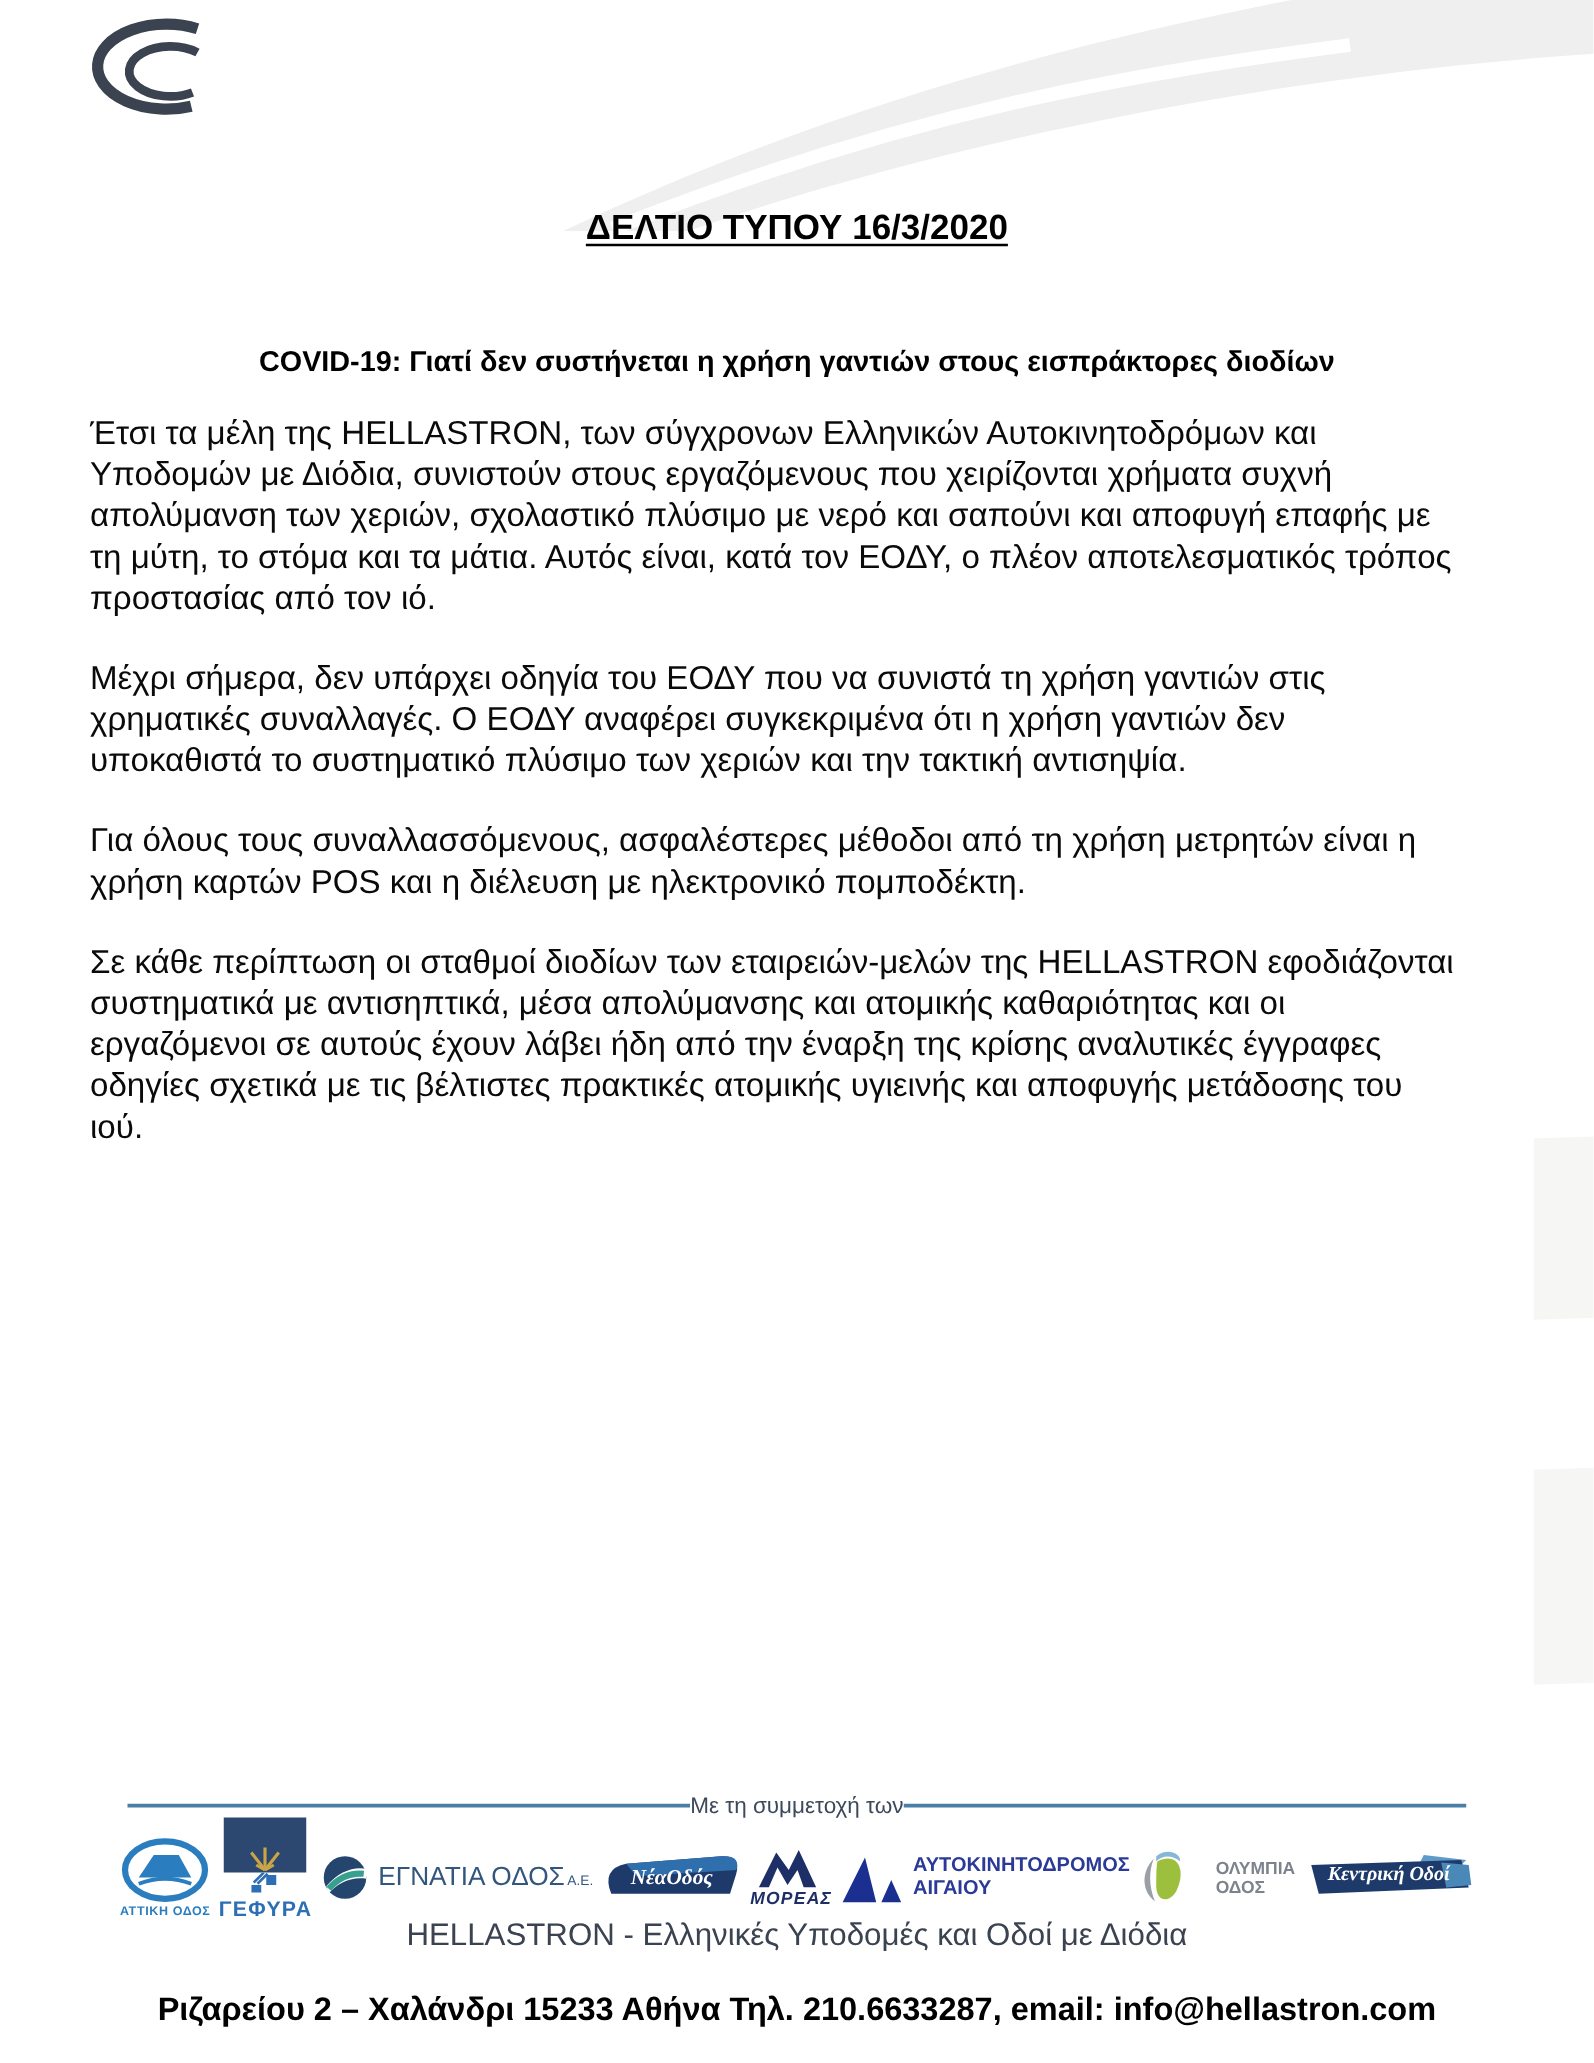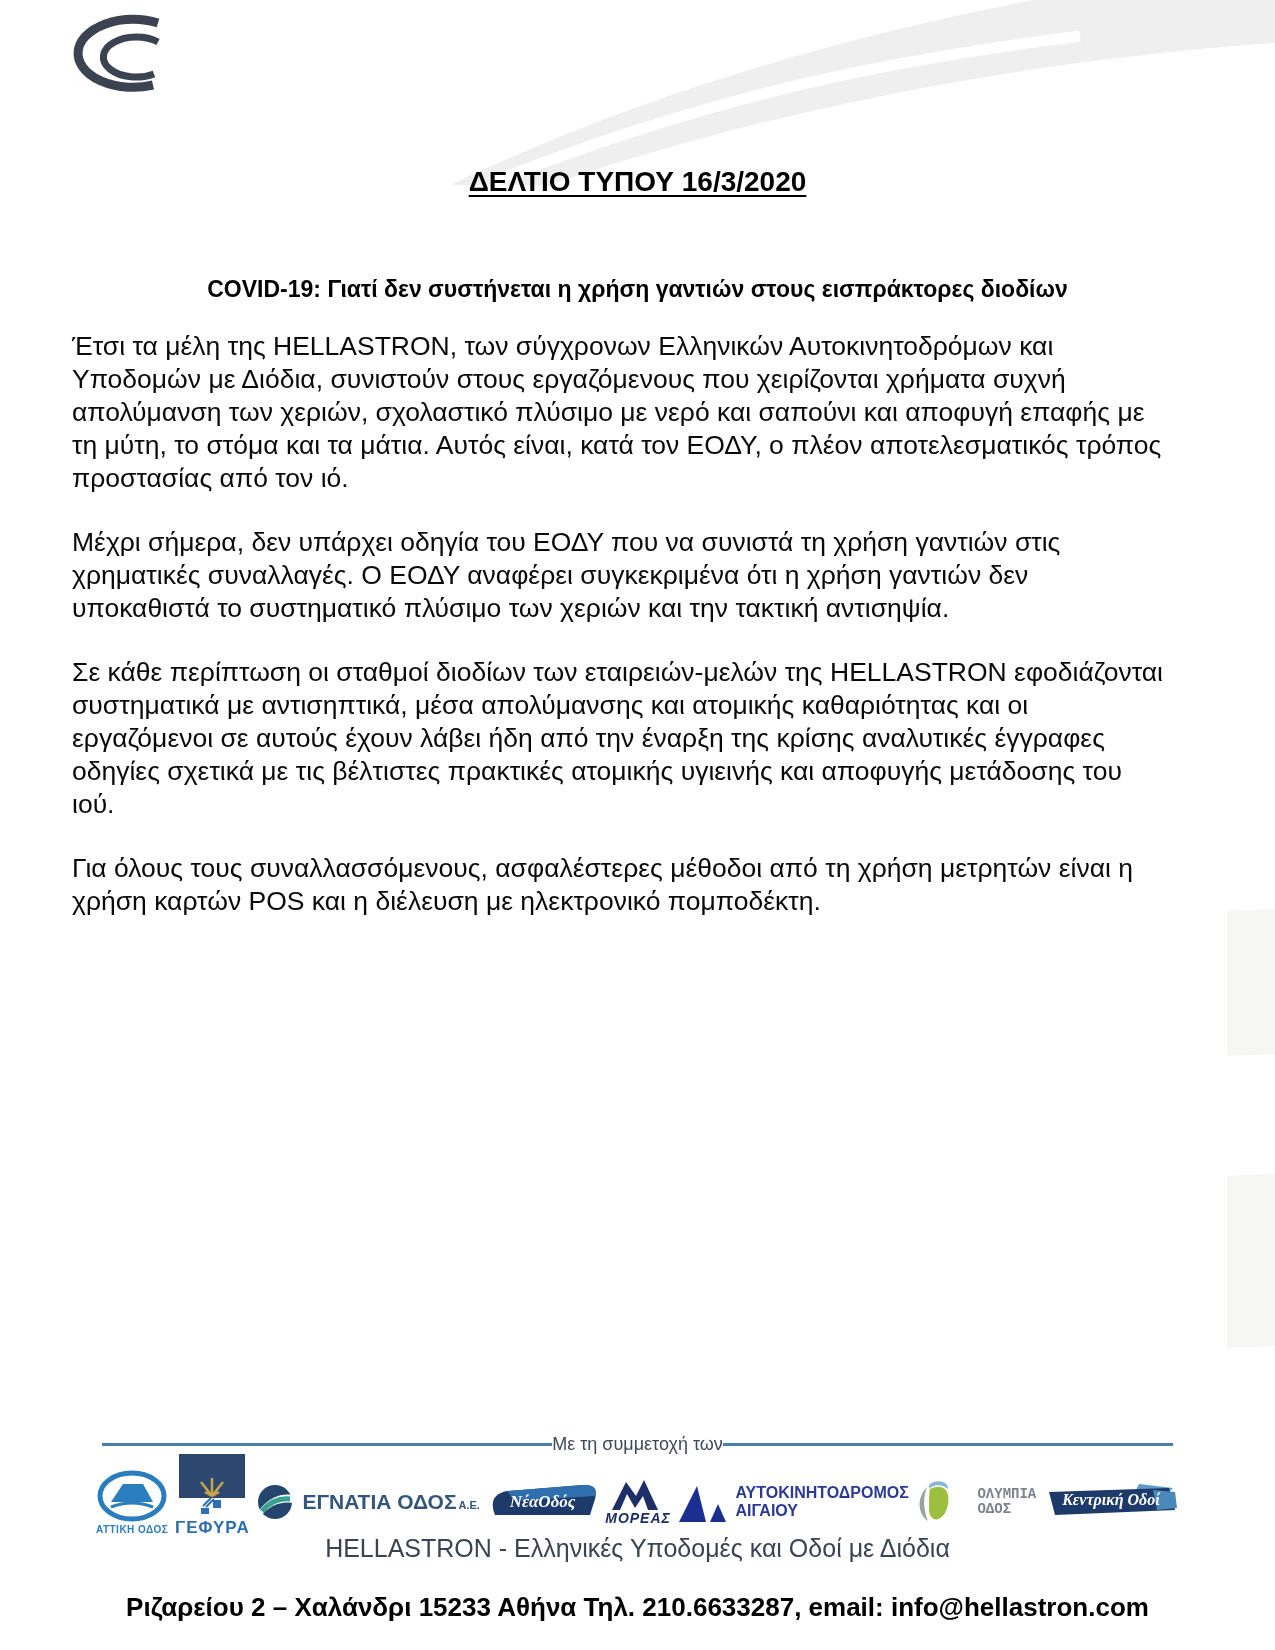--- a/index.html
+++ b/index.html
@@ -67,37 +67,37 @@
   .member { display: flex; align-items: center; }
 
   .attiki { flex-direction: column; }
   .attiki-label { font-size: 10px; font-weight: bold; color: #2a7dbe; letter-spacing: 0.5px; margin-top: 2px; }
 
   .gefyra { flex-direction: column; align-self: flex-start; margin-top: -2px; }
   .gefyra-box { width: 66px; height: 44px; background: #2c4770; display:flex; align-items:flex-end; justify-content:center; }
   .gefyra-label { font-size: 17px; font-weight: bold; color: #2d6fb5; letter-spacing: 1px; margin-top: 2px; }
 
   .egnatia { gap: 8px; }
-  .egnatia-text { font-size: 21px; font-weight: bold; color: #33567d; white-space: nowrap; }
+  .egnatia-text { font-size: 21px; font-weight: normal; color: #33567d; white-space: nowrap; }
   .egnatia-text .ae { font-size: 11px; vertical-align: baseline; margin-left: 2px; color: #33567d; }
 
   .neaodos { position: relative; }
   .neaodos-label {
     position: absolute; top: 9px; left: 0; width: 100%; text-align: center;
     font-family: "Liberation Serif", serif; font-style: italic; font-weight: bold;
     font-size: 17px; color: #ffffff; white-space: nowrap;
   }
 
   .moreas { flex-direction: column; }
   .moreas-label { font-size: 14px; font-weight: bold; font-style: italic; color: #1d2f66; letter-spacing: 1px; }
 
   .aegean { gap: 8px; }
   .aegean-text { font-size: 16px; font-weight: bold; color: #2a3a96; line-height: 1.15; white-space: nowrap; }
 
-  .olympia { gap: 22px; font-family: Liberation Mono, monospace; }
+  .olympia { gap: 22px; }
   .olympia-text { font-size: 14px; font-weight: bold; color: #7c838c; line-height: 1.1; }
 
   .kentriki { position: relative; }
   .kentriki-label {
     position: absolute; top: 9px; left: 10px; width: 116px; text-align: center;
     font-family: "Liberation Serif", serif; font-style: italic; font-weight: bold;
     font-size: 16px; color: #ffffff; white-space: nowrap;
   }
 
   
@@ -129,22 +129,22 @@
       <path d="M 100,30 A 33,20 0 1 0 96,62" fill="none" stroke="#3b4350" stroke-width="7"></path>
     </svg>
   </div>
 
   <div class="doc-title">ΔΕΛΤΙΟ ΤΥΠΟΥ 16/3/2020</div>
   <div class="doc-heading">COVID-19: Γιατί δεν συστήνεται η χρήση γαντιών στους εισπράκτορες διοδίων</div>
 
   <div class="body-copy">
     <p>Έτσι τα μέλη της HELLASTRON, των σύγχρονων Ελληνικών Αυτοκινητοδρόμων και Υποδομών με Διόδια, συνιστούν στους εργαζόμενους που χειρίζονται χρήματα συχνή απολύμανση των χεριών, σχολαστικό πλύσιμο με νερό και σαπούνι και αποφυγή επαφής με τη μύτη, το στόμα και τα μάτια. Αυτός είναι, κατά τον ΕΟΔΥ, ο πλέον αποτελεσματικός τρόπος προστασίας από τον ιό.</p>
     <p>Μέχρι σήμερα, δεν υπάρχει οδηγία του ΕΟΔΥ που να συνιστά τη χρήση γαντιών στις χρηματικές συναλλαγές. Ο ΕΟΔΥ αναφέρει συγκεκριμένα ότι η χρήση γαντιών δεν υποκαθιστά το συστηματικό πλύσιμο των χεριών και την τακτική αντισηψία.</p>
+    <p>Για όλους τους συναλλασσόμενους, ασφαλέστερες μέθοδοι από τη χρήση μετρητών είναι η χρήση καρτών POS και η διέλευση με ηλεκτρονικό πομποδέκτη.</p>
     <p>Σε κάθε περίπτωση οι σταθμοί διοδίων των εταιρειών-μελών της HELLASTRON εφοδιάζονται συστηματικά με αντισηπτικά, μέσα απολύμανσης και ατομικής καθαριότητας και οι εργαζόμενοι σε αυτούς έχουν λάβει ήδη από την έναρξη της κρίσης αναλυτικές έγγραφες οδηγίες σχετικά με τις βέλτιστες πρακτικές ατομικής υγιεινής και αποφυγής μετάδοσης του ιού.</p>
-    <p>Για όλους τους συναλλασσόμενους, ασφαλέστερες μέθοδοι από τη χρήση μετρητών είναι η χρήση καρτών POS και η διέλευση με ηλεκτρονικό πομποδέκτη.</p>
   </div>
 
   <div class="participation">
     <div class="line"></div>
     <div class="label">Με τη συμμετοχή των</div>
     <div class="line"></div>
   </div>
 
   <div class="members">
 

